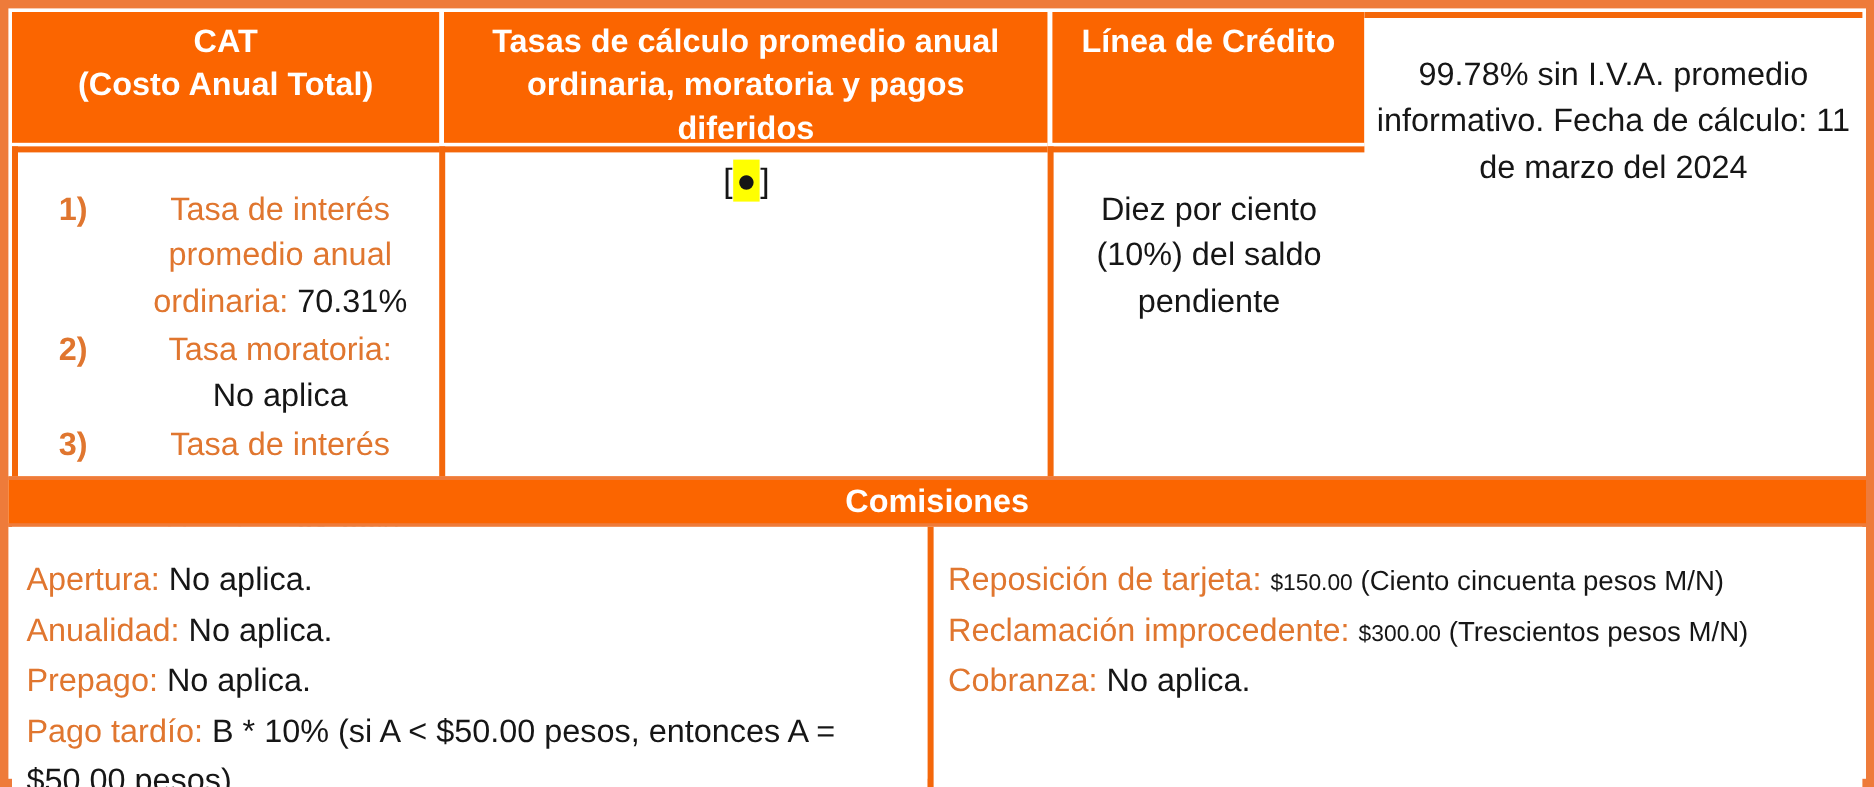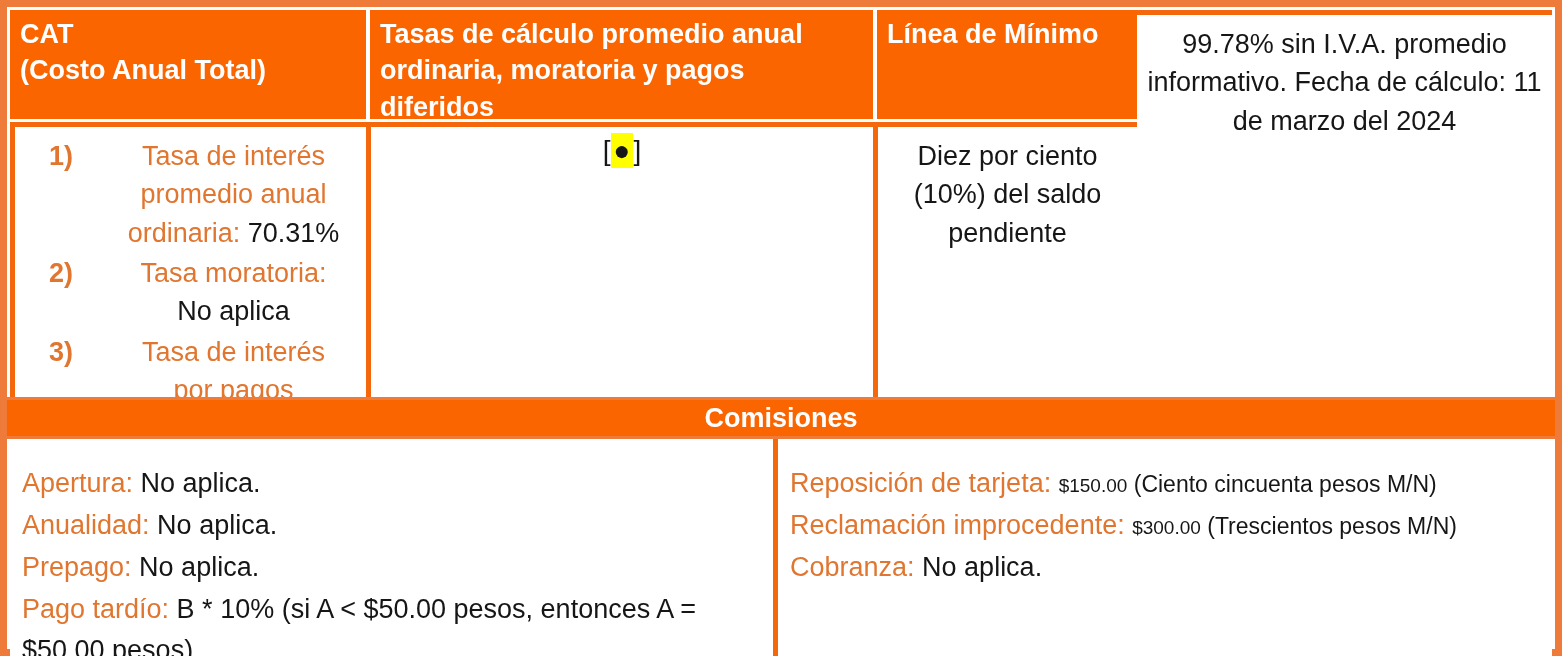--- a/index.html
+++ b/index.html
@@ -23,32 +23,32 @@
     display:grid;
     width:100%;height:100%;
     grid-template-columns:356px 507px 264px 1fr;
     grid-template-rows:112px 275px 42px 1fr;
   }
   
   .hcell{
     background:var(--o-fill);
     color:#fff;font-weight:bold;
     font-size:27px;line-height:1.35;
-    text-align:left;
+    text-align:center;
     padding:6px 10px 2px 10px;
     border-bottom:3px solid #fff;
   }
   .hcell + .hcell{border-left:4px solid #fff;}
   .pre{white-space:pre-line;}
   
   .bcell{
     background:#fff;
     border-top:5px solid var(--o-line);
     font-size:27px;line-height:1.42;
-    padding:10px 8px 0 8px;
+    padding:28px 8px 0 8px;
   }
   .bcell + .bcell{border-left:5px solid var(--o-line);}
   .centered{text-align:center;}
   
   .titem{display:flex;margin-bottom:2px;}
   .tnum{
     flex:0 0 100px;padding-left:26px;
     color:var(--o-text);font-weight:bold;
   }
   .ttext{flex:1;text-align:center;padding-right:14px;}
@@ -85,21 +85,21 @@
 </style>
 </head>
 <body>
 
 <div class="sheet">
   <div class="grid">
 
     <div class="hcell pre">CAT
 (Costo Anual Total)</div>
     <div class="hcell">Tasas de cálculo promedio anual ordinaria, moratoria y pagos diferidos</div>
-    <div class="hcell">Línea de Mínimo</div>
+    <div class="hcell">Línea de Crédito</div>
 
     <div class="bcell centered">
       <span>99.78% sin I.V.A. promedio informativo. Fecha de cálculo: 11 de marzo del 2024</span>
     </div>
 
     <div class="bcell">
       <div class="titem">
         <span class="tnum">1)</span>
         <span class="ttext"><span class="olabel">Tasa de interés promedio anual ordinaria: </span><span class="val">70.31%</span></span>
       </div>

